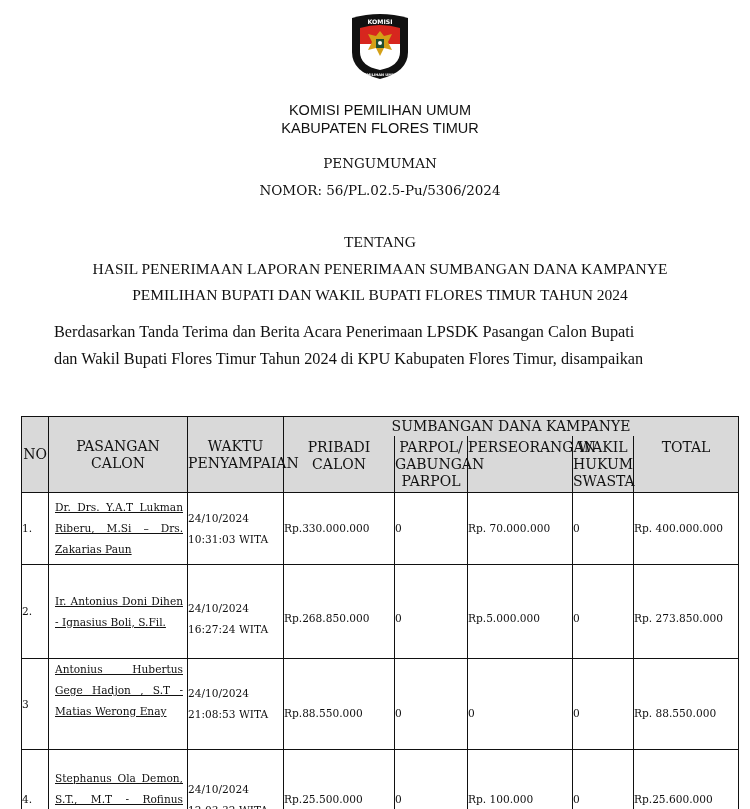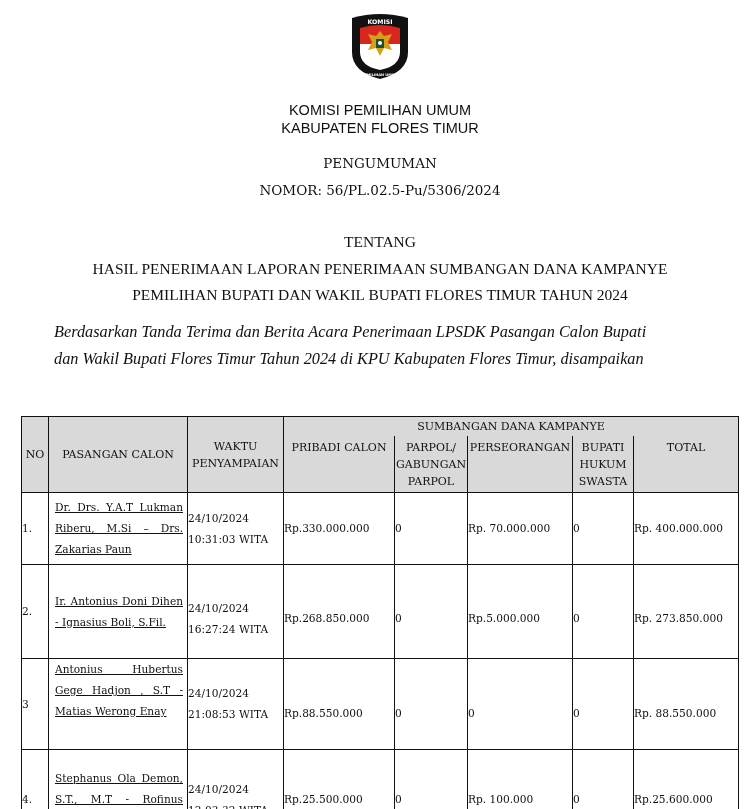--- a/index.html
+++ b/index.html
@@ -71,21 +71,20 @@
     .intro {
       position: absolute;
       left: 54px;
       top: 319px;
       width: 660px;
       font-family: "Liberation Serif", serif;
       font-size: 16.3px;
       line-height: 26.5px;
       text-align: justify;
       color: #111;
-      font-style: italic;
     }
     .intro .l {
       display: block;
       white-space: nowrap;
     }
     table.data {
       position: absolute;
       left: 21px;
       top: 416px;
       width: 717px;
@@ -95,21 +94,21 @@
       color: #111;
     }
     table.data th, table.data td {
       border: 1.3px solid #111;
       padding: 0;
       vertical-align: middle;
     }
     table.data th {
       background: #d9d9d9;
       font-weight: normal;
-      font-size: 11px;
+      font-size: 14px;
       line-height: 17px;
       text-align: center;
     }
     table.data th.top-align {
       vertical-align: top;
       padding-top: 3px;
     }
     table.data th.group {
       height: 19px;
       border-bottom: none;
@@ -188,21 +187,21 @@
     </tr>
     <tr>
       <th class="sub top-align" style="border-left:1.3px solid #111;">PRIBADI CALON</th>
       <th class="sub top-align">
         <div>PARPOL/</div>
         <div>GABUNGAN</div>
         <div>PARPOL</div>
       </th>
       <th class="sub top-align">PERSEORANGAN</th>
       <th class="sub top-align">
-        <div>BUPATI</div>
+        <div>WAKIL</div>
         <div>HUKUM</div>
         <div>SWASTA</div>
       </th>
       <th class="sub top-align">TOTAL</th>
     </tr>
   </thead>
   <tbody>
     <tr class="r1">
       <td class="no">1.</td>
       <td class="name">Dr. Drs. Y.A.T Lukman Riberu, M.Si – Drs. Zakarias Paun</td>

